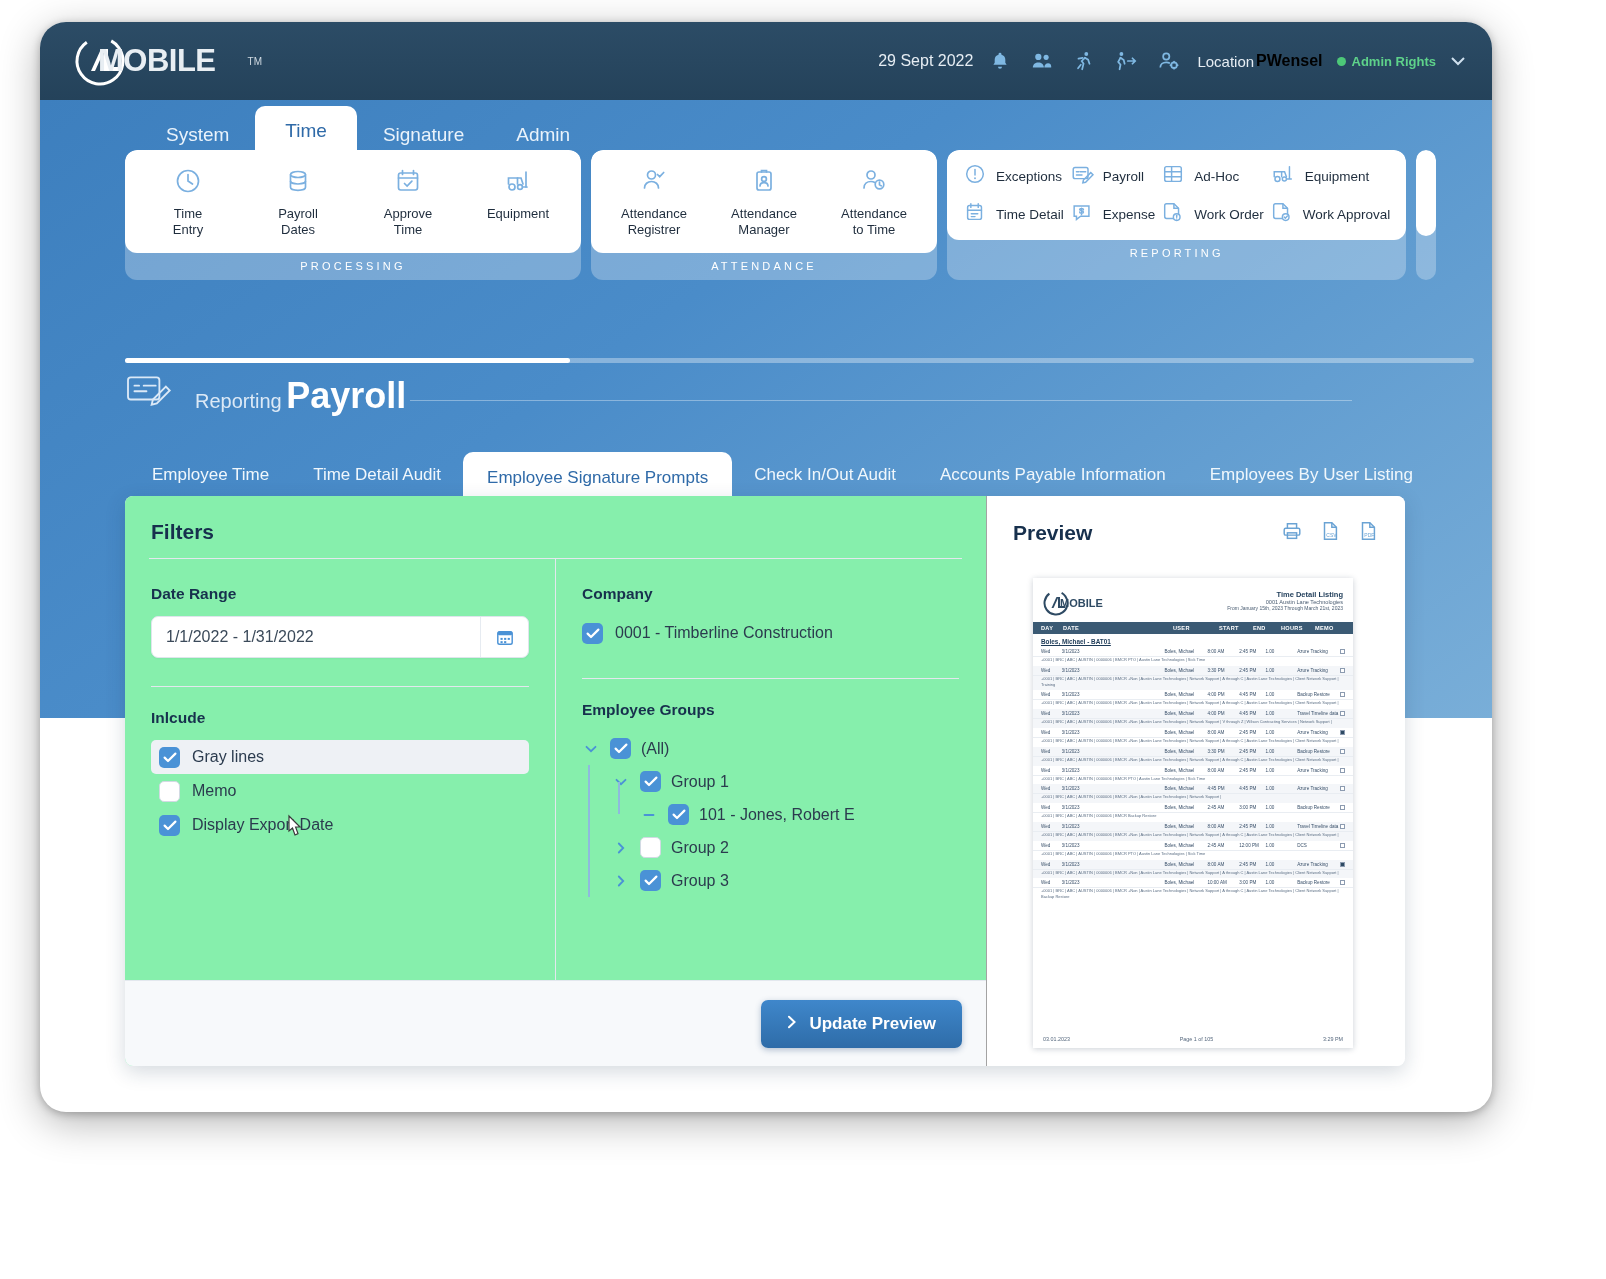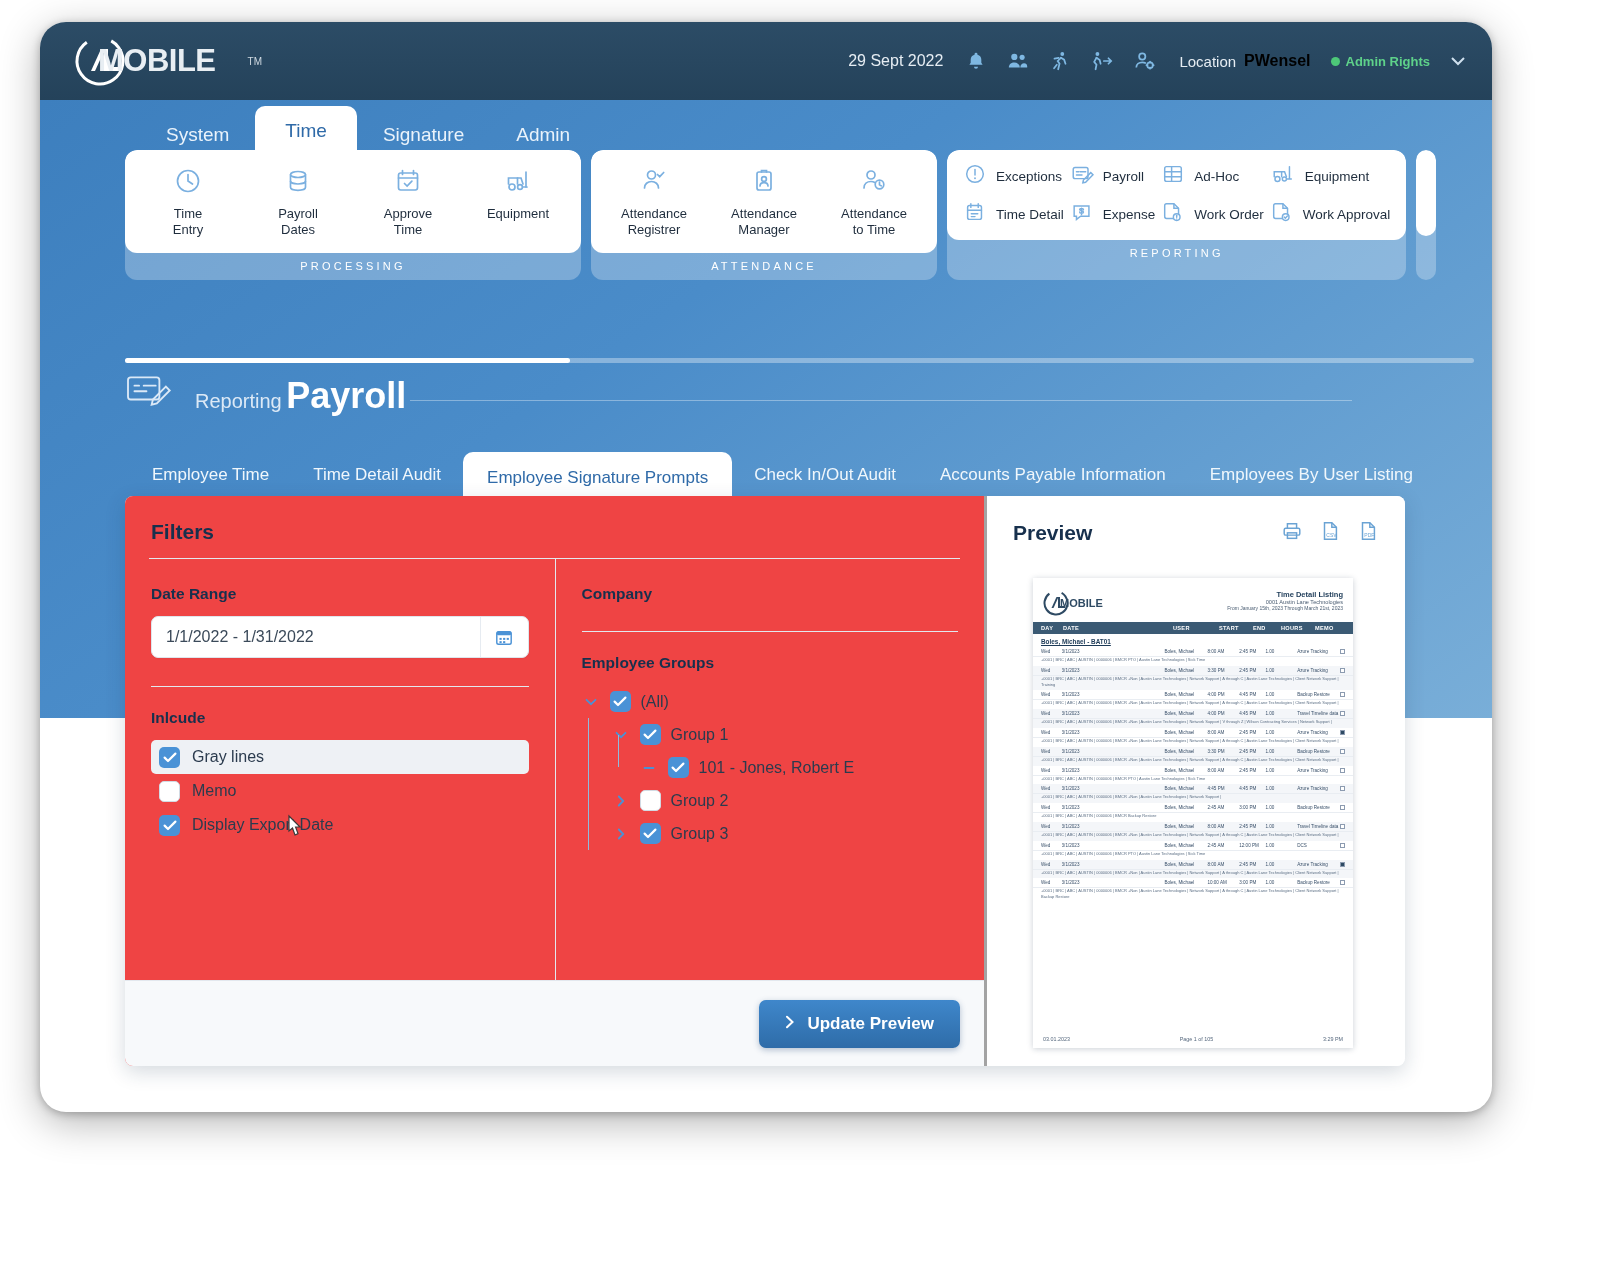--- a/index.html
+++ b/index.html
@@ -33,21 +33,21 @@
     padding: 0 26px 0 34px;
   }
   .logo-wrap { display: flex; align-items: center; gap: 2px; }
   .logo-mark { width: 52px; height: 52px; }
   .logo-text {
     font-size: 31px; font-weight: bold; letter-spacing: -0.5px;
     color: #e8eef3; position: relative; left: -30px;
   }
   .logo-tm { font-size: 10px; vertical-align: super; color: #cfd9e1; }
   .topbar-right {
-    margin-left: auto; display: flex; align-items: center; gap: 8px;
+    margin-left: auto; display: flex; align-items: center; gap: 2px;
   }
   .tb-date { color: #e6edf3; font-size: 16px; }
   .tb-icons { display: flex; align-items: center; gap: 19px; margin: 0 14px; }
   .tb-icons svg { display: block; }
   .tb-loc { color: #e6edf3; font-size: 15px; }
   .tb-admin {
     display: flex; align-items: center; gap: 6px;
     color: #5ed28a; font-size: 13px; font-weight: bold;
     margin-left: 12px;
   }
@@ -121,21 +121,21 @@
   .rtab { padding: 13px 22px; font-size: 17px; color: #f0f7fc; border-radius: 10px 10px 0 0; }
   .rtab.active { background: #ffffff; color: #2f6aa8; padding: 16px 24px; font-weight: 500; }
 
   
   .panel {
     position: absolute; left: 85px; top: 396px; width: 1280px; height: 570px;
     background: #f7f9fb; border-radius: 8px;
     box-shadow: 0 6px 20px rgba(20,50,80,0.18);
     display: flex; overflow: hidden;
   }
-  .filters { width: 862px; position: relative; border-right: 3px solid #a3a3a3; background: #ef4444; }
+  .filters { width: 862px; position: relative; border-right: 1px solid #a3a3a3; background: #86efac; }
   .panel-h { font-size: 21px; font-weight: bold; color: #17304d; padding: 24px 26px 14px; }
   .panel-h-rule { height: 1px; background: #e3e8ee; margin: 0 24px; }
   .fcols { display: flex; }
   .fcol { padding: 26px 26px 0; }
   .fcol.left { width: 430px; }
   .fcol.right { width: 430px; border-left: 1px solid #e3e8ee; min-height: 440px; }
   .fl-label { font-size: 15.5px; font-weight: bold; color: #17304d; margin-bottom: 13px; }
   .daterange {
     display: flex; align-items: center; background: #ffffff;
     border: 1px solid #dfe5ec; border-radius: 7px; height: 42px;
@@ -553,20 +553,28 @@
                   <svg width="14" height="11" viewBox="0 0 14 11" fill="none" stroke="#ffffff" stroke-width="2.2" stroke-linecap="round" stroke-linejoin="round">
                       <path d="M1.6 5.6 L5 9 L12.4 1.6"></path>
                     </svg>
                 </span>
                 <span class="txt">Display Export Date</span>
               </div>
             </div>
 
             <div class="fcol right">
               <div class="fl-label">Company</div>
+              <div class="chk-row" style="padding-left:0">
+                <span class="cb on">
+                  <svg width="14" height="11" viewBox="0 0 14 11" fill="none" stroke="#ffffff" stroke-width="2.2" stroke-linecap="round" stroke-linejoin="round">
+                      <path d="M1.6 5.6 L5 9 L12.4 1.6"></path>
+                    </svg>
+                </span>
+                <span class="txt">0001 - Timberline Construction</span>
+              </div>
 
               <div class="sep-h"></div>
 
               <div class="fl-label">Employee Groups</div>
 
               <div class="tree">
                 <div class="tnode" style="padding-left:0">
                   <span class="twist">
                     <svg width="12" height="8" viewBox="0 0 12 8" fill="none" stroke="#4a92d6" stroke-width="1.8" stroke-linecap="round">
                         <path d="M1.5 1.8 L6 6.2 L10.5 1.8"></path>

